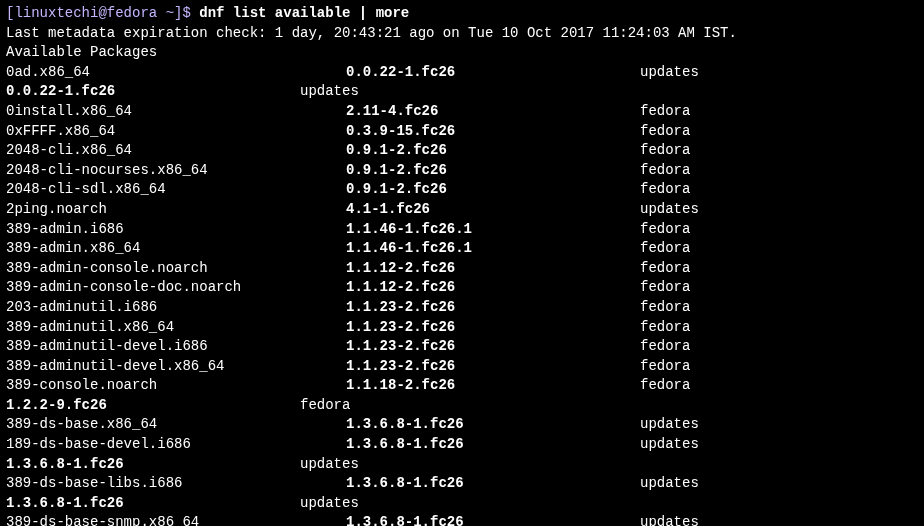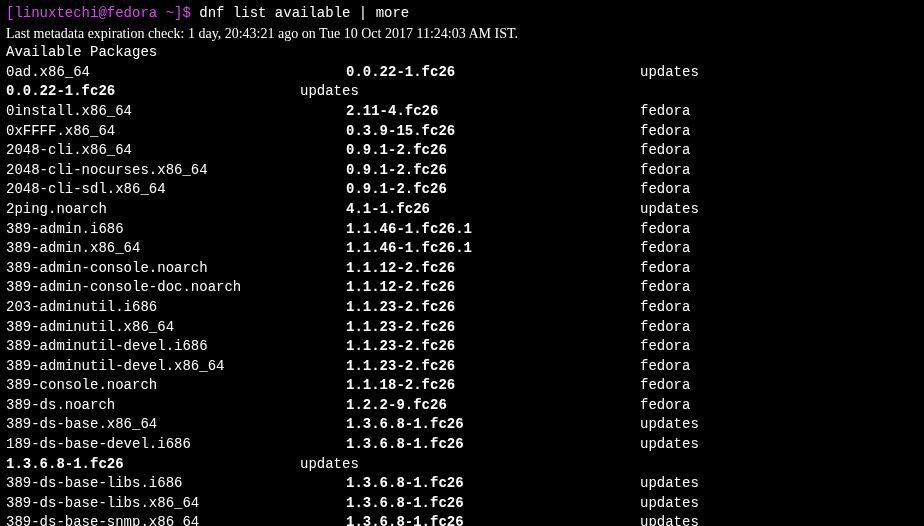--- a/index.html
+++ b/index.html
@@ -13,29 +13,28 @@
       font-family: 'Courier New', Courier, monospace;
       font-size: 14px;
       line-height: 1.4;
       padding: 4px 6px;
       width: 924px;
     }
     .prompt-line {
       white-space: pre;
     }
     .prompt {
-      color: #d946ef;
+      color: #c4b5fd;
     }
     .command {
-      font-weight: normal;
+      font-weight: bold;
       color: #fff;
     }
     .info-line {
       white-space: pre;
-      font-family: Liberation Serif, serif;
     }
     .header-line {
       white-space: pre;
     }
     .pkg-row {
       display: flex;
     }
     .pkg-name {
       width: 340px;
       flex-shrink: 0;
@@ -137,21 +136,20 @@
       <span class="pkg-name">389-adminutil-devel.x86_64</span>
       <span class="pkg-version">1.1.23-2.fc26</span>
       <span class="pkg-repo">fedora</span>
     </div>
     <div class="pkg-row">
       <span class="pkg-name">389-console.noarch</span>
       <span class="pkg-version">1.1.18-2.fc26</span>
       <span class="pkg-repo">fedora</span>
     </div>
     <div class="pkg-row">
-      <span class="pkg-name">389-ds.noarch</span>
       <span class="pkg-version">1.2.2-9.fc26</span>
       <span class="pkg-repo">fedora</span>
     </div>
     <div class="pkg-row">
       <span class="pkg-name">389-ds-base.x86_64</span>
       <span class="pkg-version">1.3.6.8-1.fc26</span>
       <span class="pkg-repo">updates</span>
     </div>
     <div class="pkg-row">
       <span class="pkg-name">189-ds-base-devel.i686</span>
@@ -161,21 +159,20 @@
     <div class="pkg-row">
       <span class="pkg-version">1.3.6.8-1.fc26</span>
       <span class="pkg-repo">updates</span>
     </div>
     <div class="pkg-row">
       <span class="pkg-name">389-ds-base-libs.i686</span>
       <span class="pkg-version">1.3.6.8-1.fc26</span>
       <span class="pkg-repo">updates</span>
     </div>
     <div class="pkg-row">
-      <span class="pkg-name">389-ds-base-libs.x86_64</span>
       <span class="pkg-version">1.3.6.8-1.fc26</span>
       <span class="pkg-repo">updates</span>
     </div>
     <div class="pkg-row">
       <span class="pkg-name">389-ds-base-snmp.x86_64</span>
       <span class="pkg-version">1.3.6.8-1.fc26</span>
       <span class="pkg-repo">updates</span>
     </div>
   </div>
 

